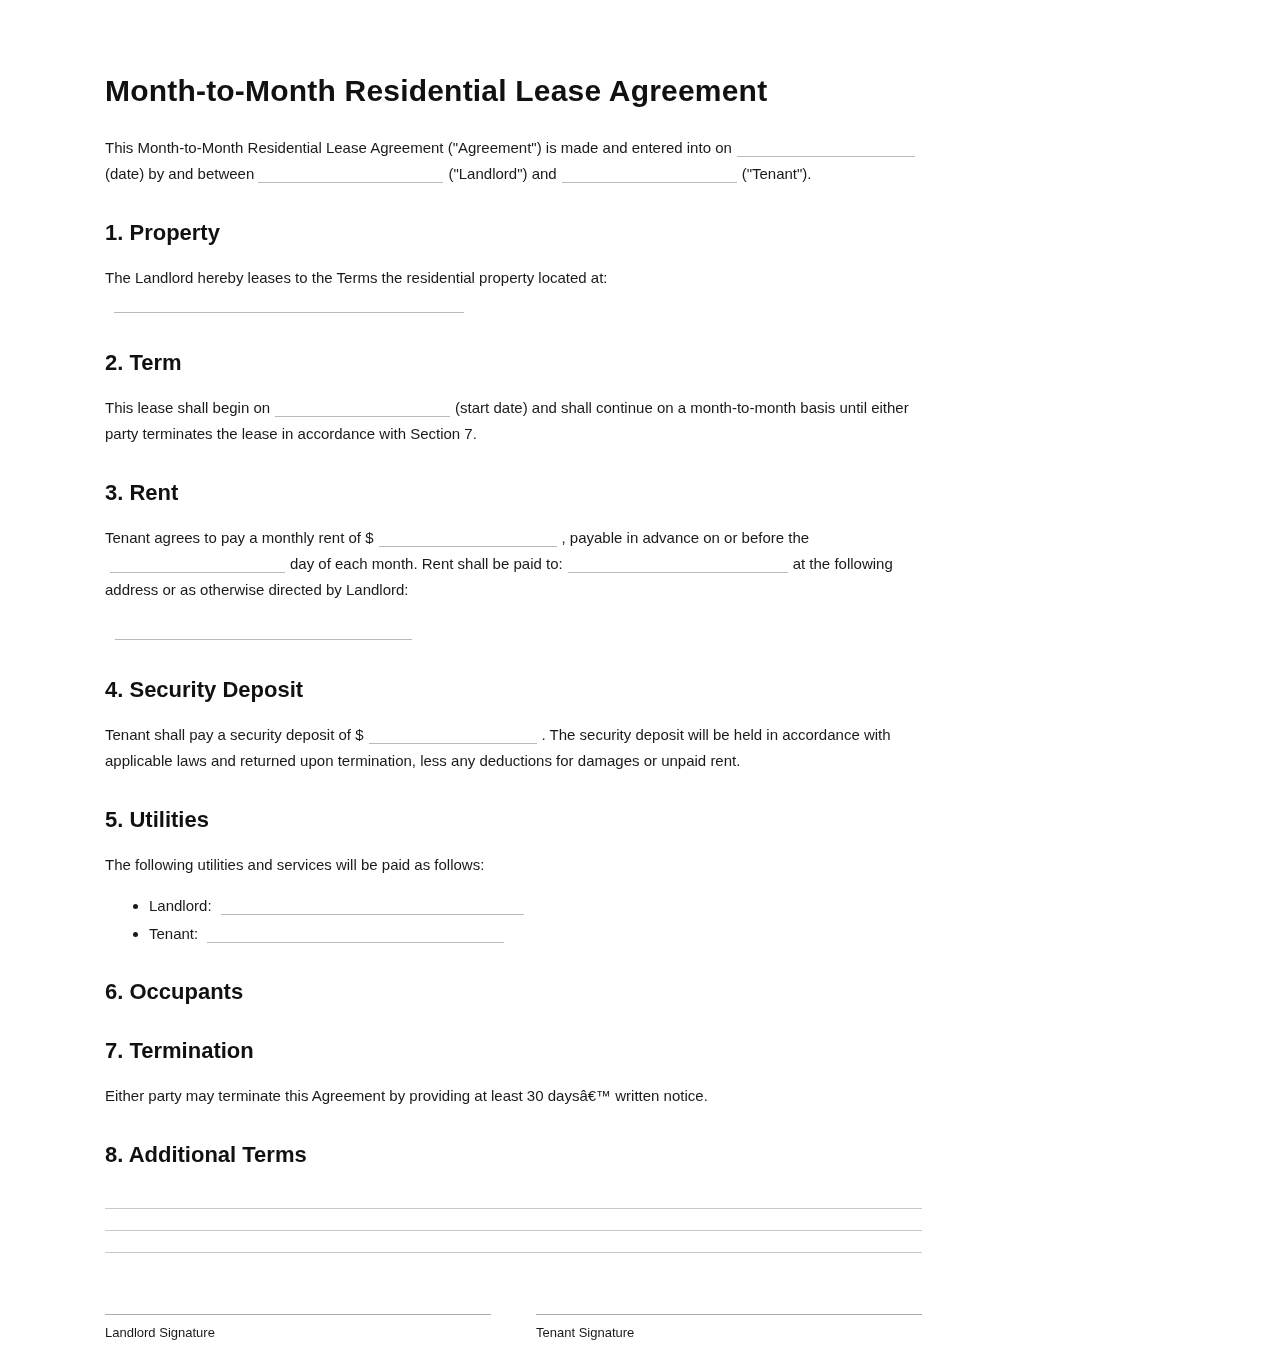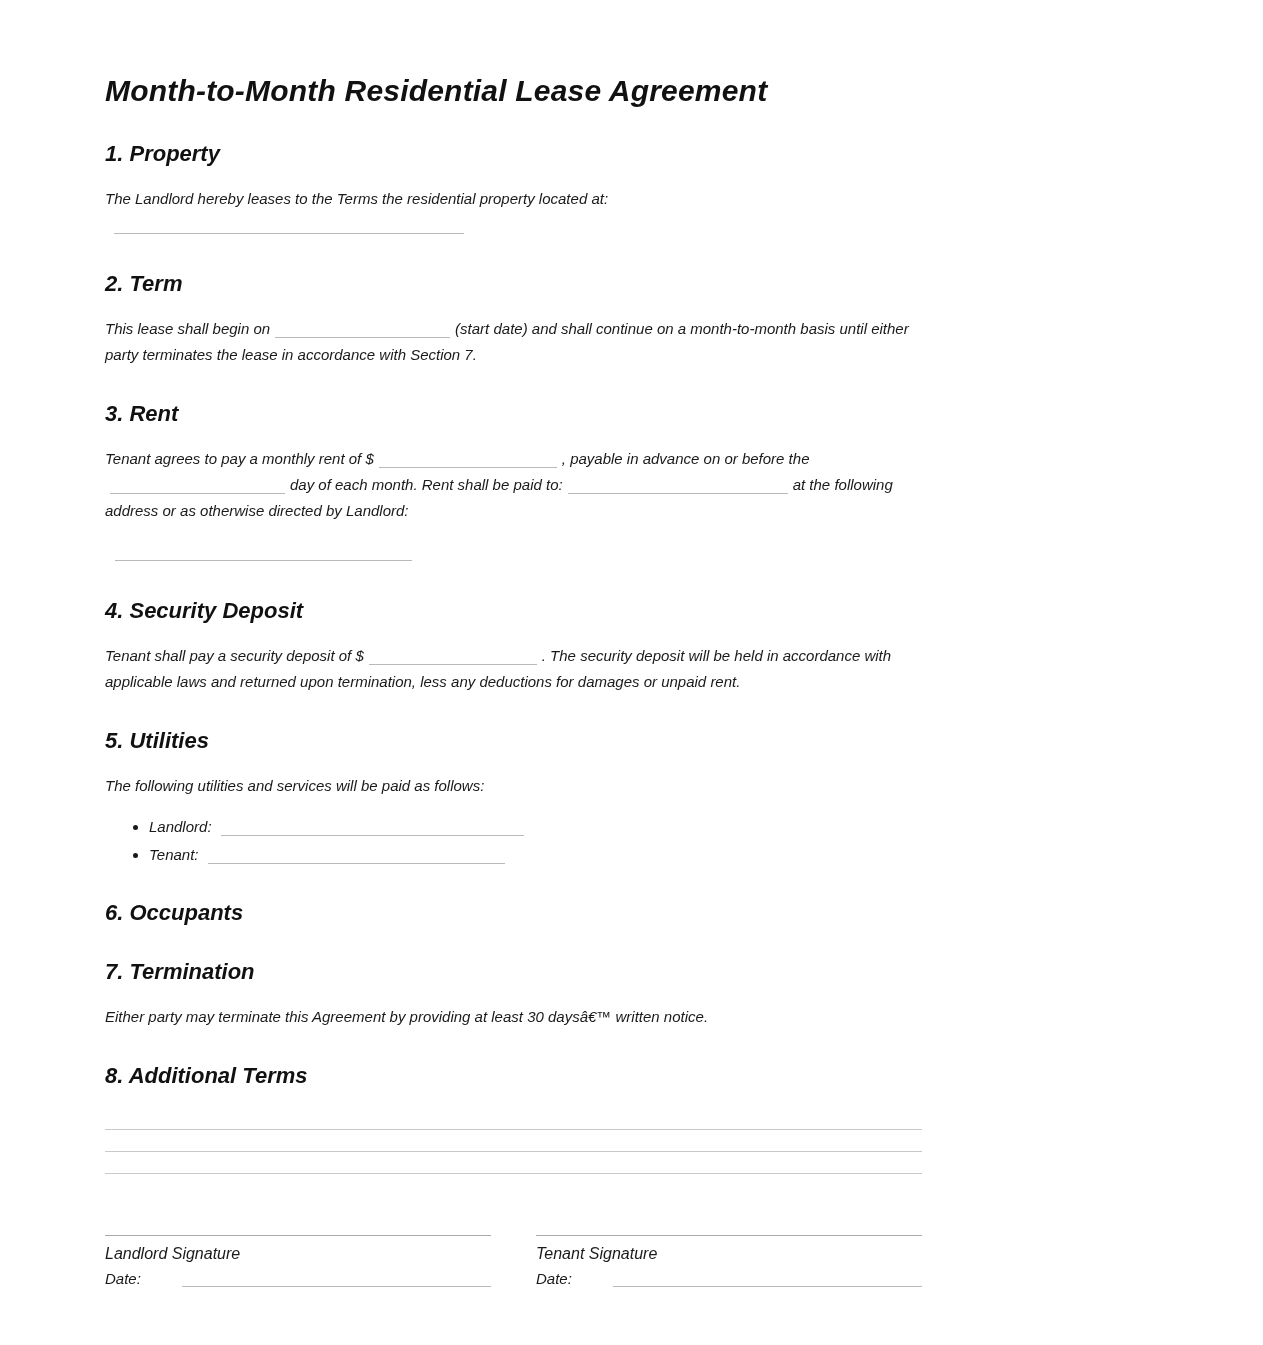--- a/index.html
+++ b/index.html
@@ -7,21 +7,20 @@
   body {
     font-family: "Liberation Sans", sans-serif;
     color: #1a1a1a;
   }
   .page {
     width: 1030px;
     height: 1345px;
     padding: 74px 108px 0 105px;
     background: #ffffff;
     overflow: hidden;
-    font-style: italic;
   }
   h1 {
     font-size: 30px;
     font-weight: bold;
     margin: 0 0 27px 0;
     color: #111;
     letter-spacing: 0.2px;
   }
   h2 {
     font-size: 22px;
@@ -62,21 +61,21 @@
     margin-top: 61px;
     display: flex;
     gap: 45px;
   }
   .sig-col { flex: 1; }
   .sig-line {
     height: 0;
     border-bottom: 1px solid #ababab;
   }
   .sig-label {
-    font-size: 16px;
+    font-size: 13px;
     line-height: 25px;
     padding-top: 5px;
   }
   .sig-date {
     display: flex;
     font-size: 15px;
     line-height: 25px;
     gap: 32px;
   }
   .sig-date .date-line {
@@ -86,20 +85,21 @@
     margin-bottom: 4px;
   }
 </style>
 </head>
 <body>
 
 <div class="page">
 
   <h1>Month-to-Month Residential Lease Agreement</h1>
 
+  <p class="body"><span>This Month-to-Month Residential Lease Agreement ("Agreement") is made and entered into on</span><span class="blank" style="width:178px"></span><span>(date) by and between</span> <span class="blank" style="width:185px; margin-left:0;"></span><span>("Landlord") and</span><span class="blank" style="width:175px"></span><span>("Tenant").</span></p>
 
   <section>
     <h2>1. Property</h2>
     <p class="body"><span>The Landlord hereby leases to the Terms the residential property located at:</span><span class="blank" style="width:350px; margin-left:9px;"></span></p>
   </section>
 
   <section>
     <h2>2. Term</h2>
     <p class="body"><span>This lease shall begin on</span><span class="blank" style="width:175px"></span><span>(start date) and shall continue on a month-to-month basis until either party terminates the lease in accordance with Section 7.</span></p>
   </section>

